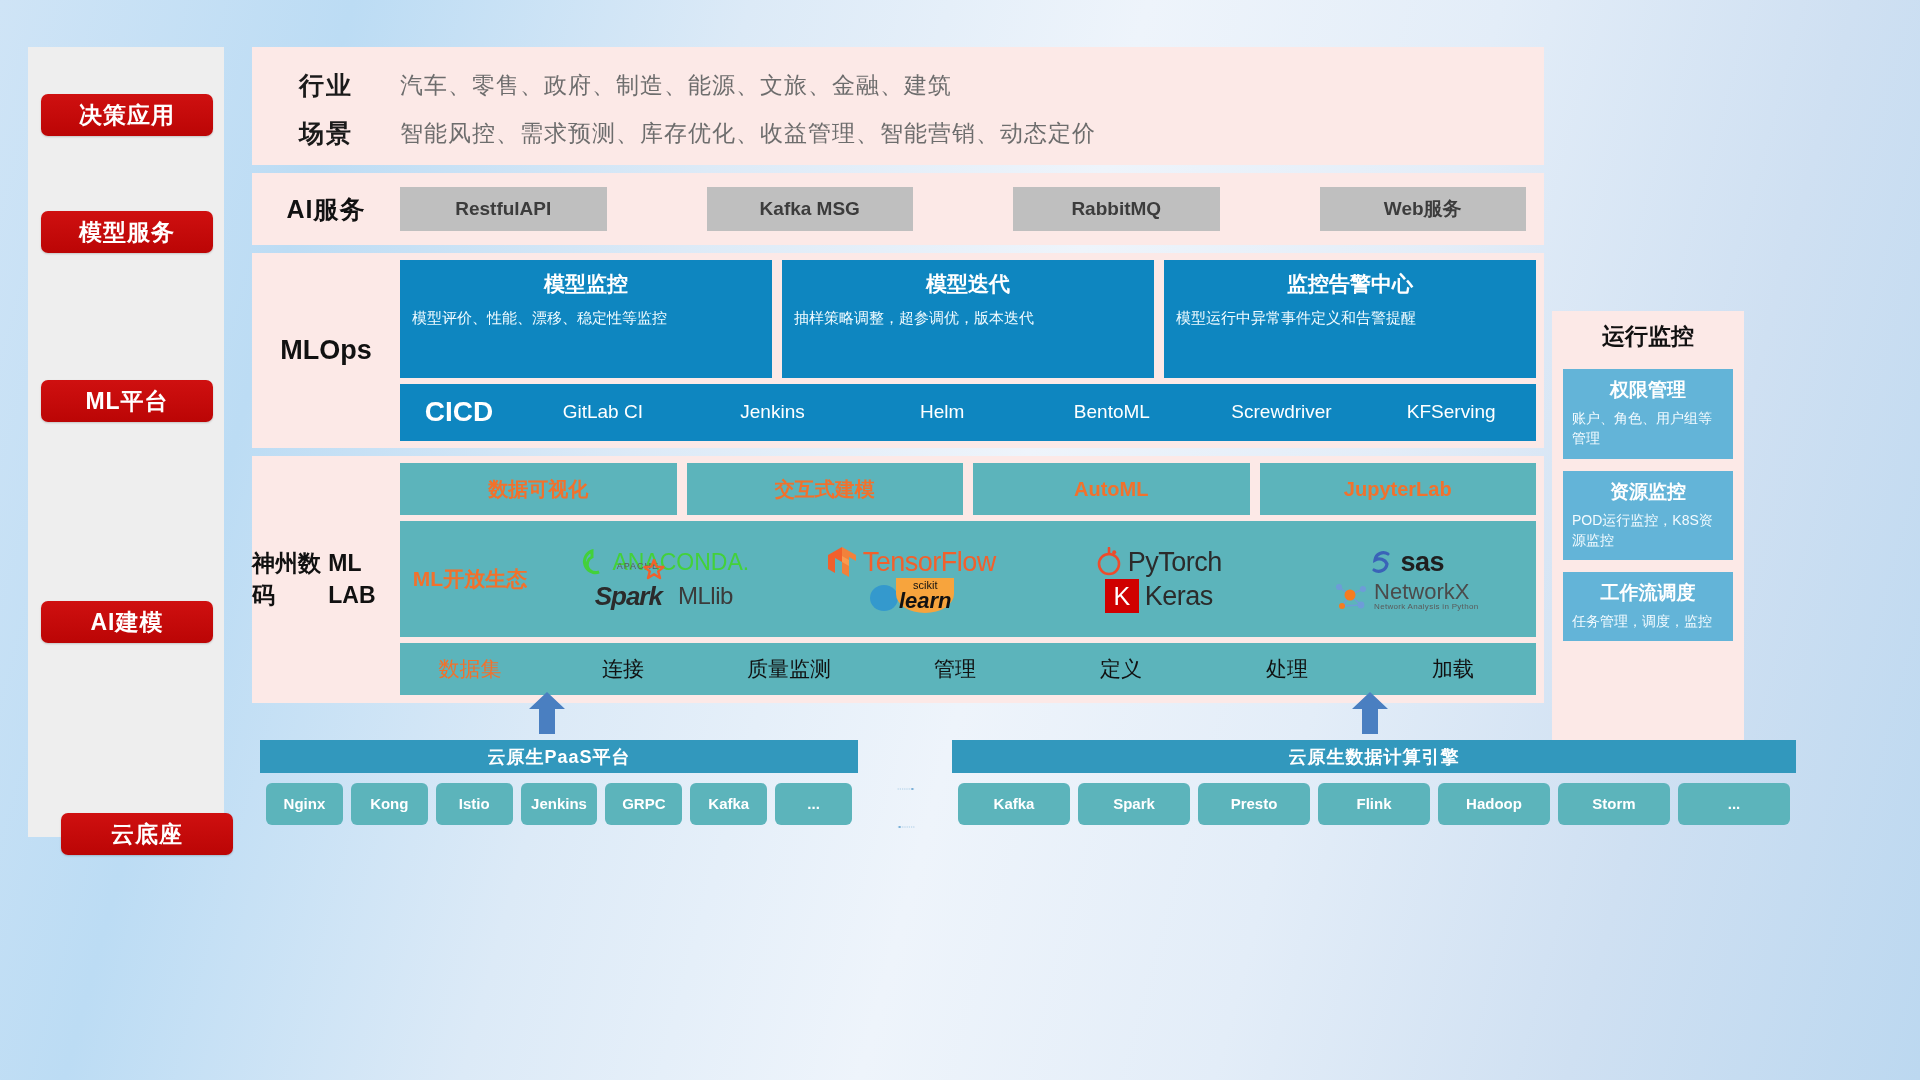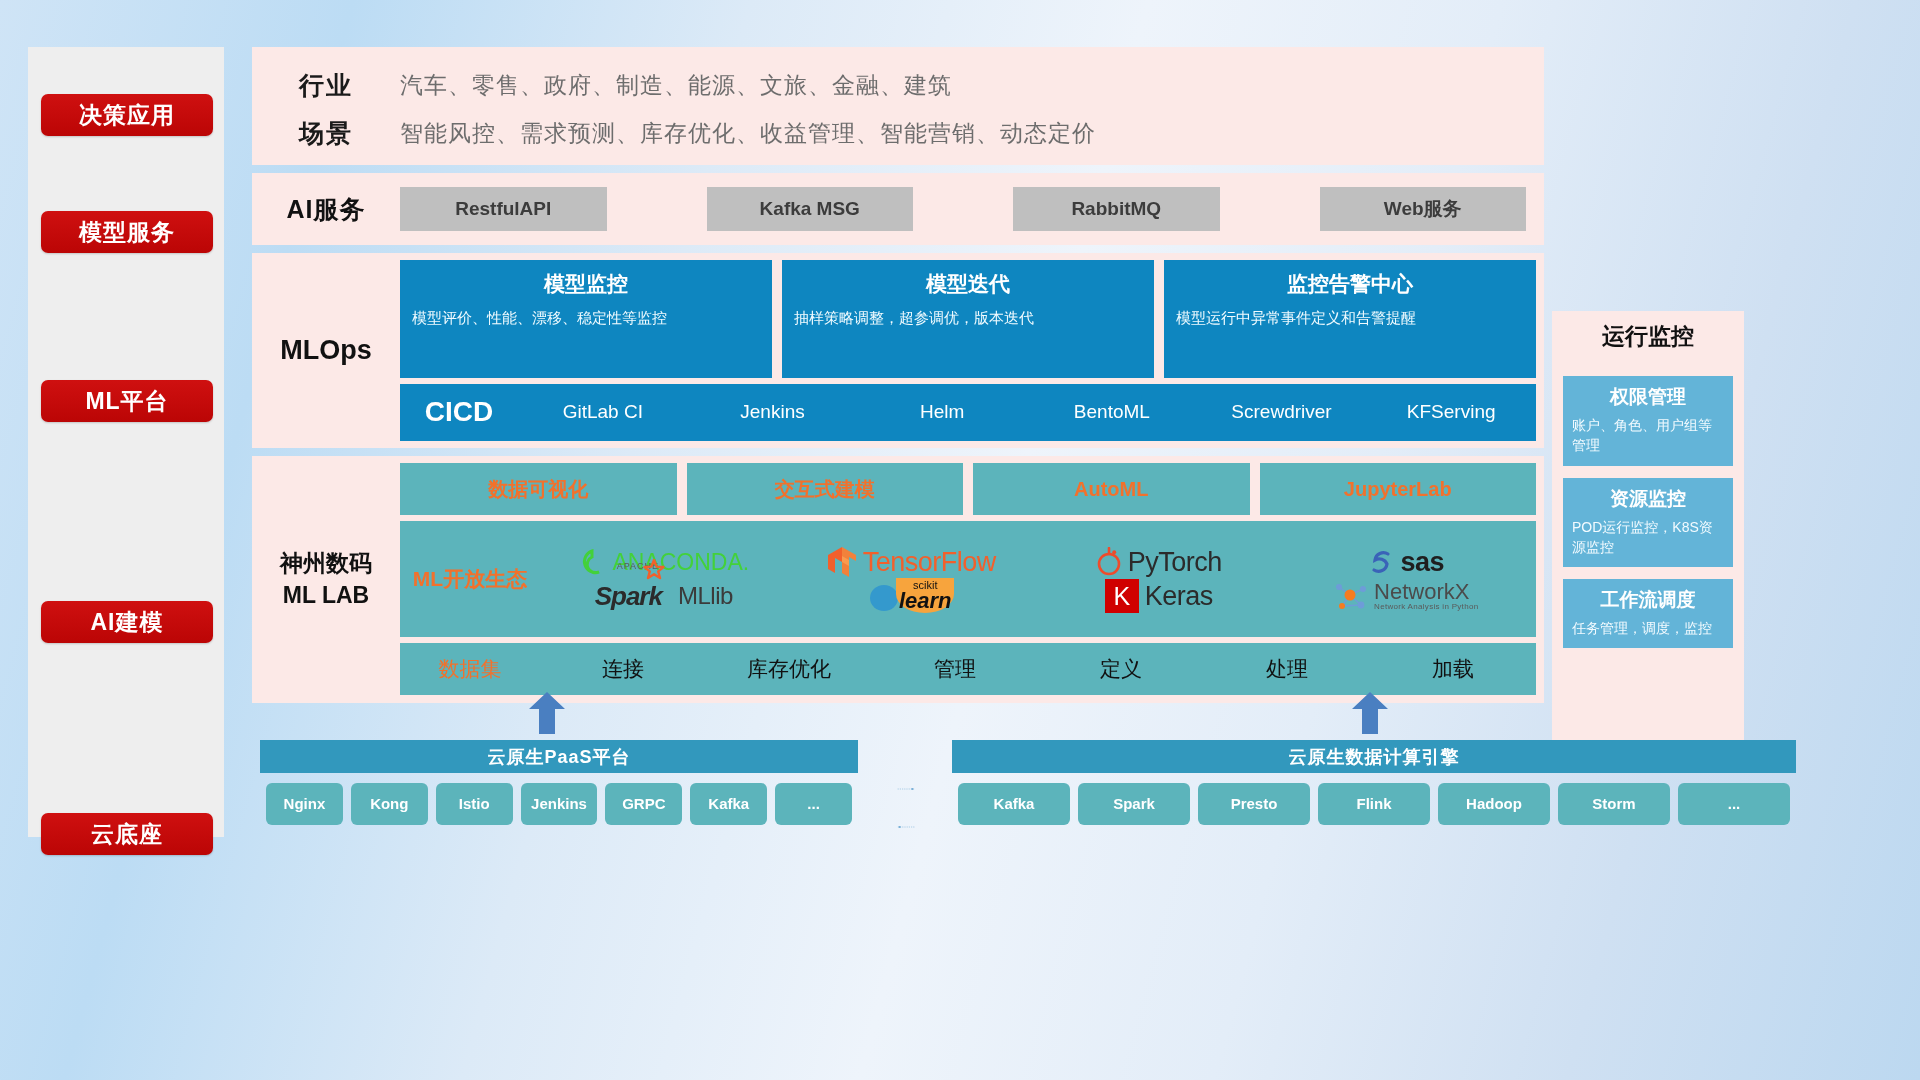--- a/index.html
+++ b/index.html
@@ -25,21 +25,21 @@
     border-radius: 7px;
     color: #fff; font-size: 23px; font-weight: 700;
     display: flex; align-items: center; justify-content: center;
     letter-spacing: 1px;
     box-shadow: 0 1px 2px rgba(0,0,0,.18);
   }
   #chip-0 { top: 47px; }
   #chip-1 { top: 164px; }
   #chip-2 { top: 333px; }
   #chip-3 { top: 554px; }
-  #chip-4 { top: 766px; }
+  #chip-4 { top: 766px; margin-left: 20px; }
 
   
   #stack { position: absolute; left: 252px; top: 47px; width: 1292px; }
   .band {
     background: #fce9e7;
     margin-bottom: 8px;
     position: relative;
   }
 
   
@@ -91,21 +91,21 @@
   }
   .cicd-item {
     flex: 1; text-align: center; font-size: 19px;
     line-height: 26px; padding: 0 4px;
     max-height: 32px;
   }
 
   
   #band-lab { height: 247px; display: flex; }
   #lab-label {
-    width: 148px; display: flex; flex-direction: column;
+    width: 148px; display: flex; 
     align-items: center; justify-content: center;
     font-size: 23px; font-weight: 700; color: #111; line-height: 1.35;
   }
   #lab-right { flex: 1; padding: 7px 8px 7px 0; display: flex; flex-direction: column; gap: 6px; }
   #lab-tools { display: flex; gap: 10px; height: 52px; }
   .lab-tool {
     flex: 1; background: #5cb4bb; display: flex; align-items: center; justify-content: center;
     color: #f2712c; font-size: 20px; font-weight: 700;
   }
   #lab-eco { background: #5cb4bb; height: 116px; display: flex; align-items: center; }
@@ -130,21 +130,21 @@
   .data-item { flex: 1; text-align: center; color: #111; font-size: 21px; }
 
   
   #mon-panel {
     position: absolute; left: 1552px; top: 311px;
     width: 192px; height: 449px;
     background: #fce9e7; padding: 10px 11px;
   }
   #mon-title {
     text-align: center; font-size: 23px; font-weight: 700; color: #111;
-    margin-bottom: 24px;
+    margin-bottom: 17px;
   }
   .mon-card {
     background: #63b4d8; margin-bottom: 12px; padding: 8px 9px 10px 9px;
     color: #fff;
   }
   .mon-card-title { font-size: 19px; font-weight: 700; text-align: center; margin-bottom: 5px; }
   .mon-card-desc { font-size: 14px; line-height: 1.45; color: #f3fbff; }
 
   
   #cloud-base { position: absolute; left: 252px; top: 740px; width: 1544px; height: 110px; }
@@ -341,21 +341,21 @@
               <span style="font-size:22px;color:#4b4b4b">NetworkX</span>
               <span style="font-size:8px;color:#5a5a5a;letter-spacing:.3px">Network Analysis in Python</span>
             </div>
           </div>
         </div>
       </div>
 
       <div id="lab-data">
         <div id="data-title">数据集</div>
         <div class="data-item">连接</div>
-        <div class="data-item">库存优化</div>
+        <div class="data-item">质量监测</div>
         <div class="data-item">管理</div>
         <div class="data-item">定义</div>
         <div class="data-item">处理</div>
         <div class="data-item">加载</div>
       </div>
     </div>
   </div>
 </div>
 
 <div id="mon-panel">

